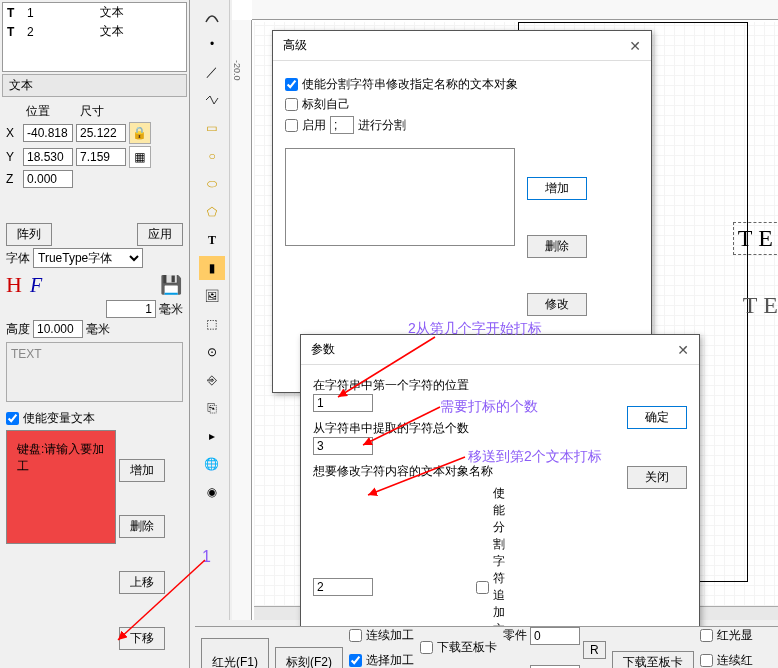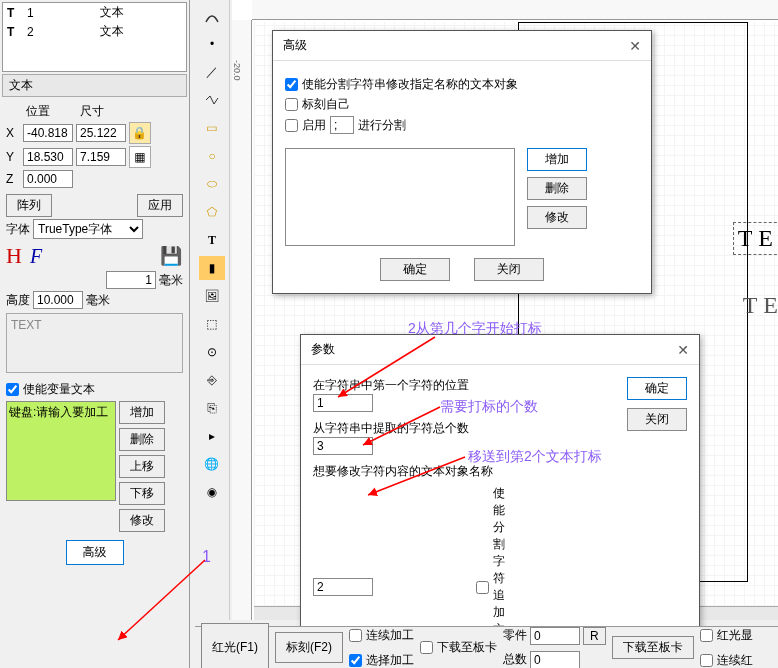--- a/index.html
+++ b/index.html
@@ -9,21 +9,21 @@
 .obj-row{display:flex;padding:1px 4px;align-items:center;gap:6px;}
 .obj-row .ticon{font-weight:bold;width:14px;}
 .panel-title{background:#e8e8e8;border:1px solid #aaa;padding:2px 6px;margin:2px;}
 .prop-panel{padding:4px 6px;}
 .row{display:flex;align-items:center;gap:3px;margin:2px 0;}
 .row label{width:14px;}
 .hdr{display:flex;gap:30px;padding:0 20px;}
 input[type=text]{border:1px solid #888;padding:1px 3px;height:18px;background:#fff;}
 .w50{width:50px;}
 .w60{width:60px;}
-.btn{border:1px solid #888;background:#efefef;padding:2px 10px;cursor:pointer;display:inline-block;text-align:center;}
+.btn{border:1px solid #888;background:#efefef;padding:2px 10px;cursor:pointer;display:inline-block;text-align:center;margin-top:29px;}
 .ibtn{width:22px;height:22px;border:1px solid #aaa;background:#fde9a8;display:inline-flex;align-items:center;justify-content:center;cursor:pointer;}
 select{border:1px solid #888;height:20px;background:#fff;}
 .toolbar-v{position:absolute;left:195px;top:0;width:35px;height:620px;background:#f0f0f0;border-right:1px solid #ccc;display:flex;flex-direction:column;align-items:center;padding-top:4px;gap:4px;}
 .tb-btn{width:26px;height:24px;display:flex;align-items:center;justify-content:center;cursor:pointer;border:1px solid transparent;}
 .canvas{position:absolute;left:232px;top:0;right:0;height:620px;background:#fff;}
 .ruler-h{position:absolute;left:20px;top:0;right:0;height:20px;background:#f8f8f8;border-bottom:1px solid #999;}
 .ruler-v{position:absolute;left:0;top:20px;width:20px;height:600px;background:#f8f8f8;border-right:1px solid #999;}
 .canvas-area{position:absolute;left:22px;top:22px;right:0;bottom:14px;background:repeating-linear-gradient(0deg,#f4f4f4,#f4f4f4 1px,transparent 1px,transparent 10px),repeating-linear-gradient(90deg,#f4f4f4,#f4f4f4 1px,transparent 1px,transparent 10px),#fff;}
 .dialog{position:absolute;background:#fff;border:1px solid #555;box-shadow:2px 2px 6px rgba(0,0,0,0.3);}
 .dlg-title{background:#fff;border-bottom:1px solid #ddd;padding:6px 10px;display:flex;justify-content:space-between;align-items:center;}
@@ -101,21 +101,21 @@
       <span>高度</span>
       <input type="text" class="w50" value="10.000" style="">
       <span>毫米</span>
     </div>
     <div style="border:1px solid #aaa;background:#eee;height:60px;padding:4px;color:#888;margin-top:4px">TEXT</div>
     <label class="chk" style="margin-top:8px">
         <input type="checkbox" checked="" style="">
         <span>使能变量文本</span>
       </label>
     <div class="row" style="align-items:flex-start">
-      <div style="border:1px solid #888;background:#bef264;width:110px;height:100px;padding:2px">键盘:请输入要加工</div>
+      <div style="border:1px solid #888;background:#ef4444;width:110px;height:114px;padding:10px">键盘:请输入要加工</div>
       <div style="display:flex;flex-direction:column;gap:4px">
         <span class="btn">增加</span>
         <span class="btn">删除</span>
         <span class="btn">上移</span>
         <span class="btn">下移</span>
         <span class="btn">修改</span>
       </div>
     </div>
     <div style="text-align:center;margin-top:8px">
       <span class="btn btn-blue" style="padding:3px 16px">高级</span>

